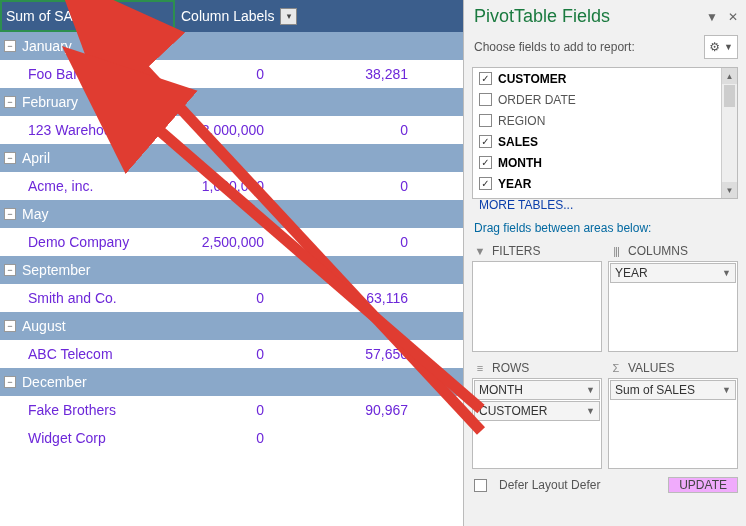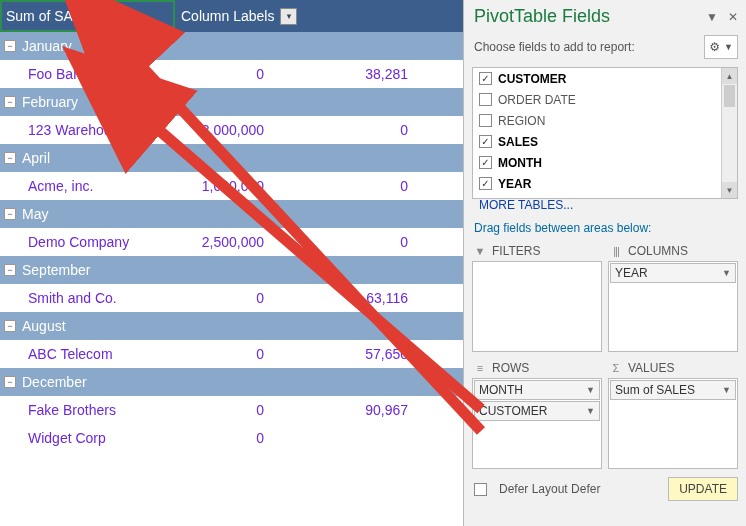--- a/index.html
+++ b/index.html
@@ -42,21 +42,21 @@
 .scrollbar .thumb{position:absolute;top:17px;left:2px;right:2px;height:22px;background:#cdcdcd}
 .draglbl{padding:22px 10px 6px 10px;color:#0369a1}
 .areas{display:grid;grid-template-columns:1fr 1fr;grid-template-rows:1fr 1fr;gap:6px;padding:0 8px;height:228px}
 .area{display:flex;flex-direction:column}
 .area-hd{display:flex;align-items:center;gap:6px;height:20px;color:#555;font-weight:400;padding-left:2px}
 .area-hd .ico{width:12px;height:12px;display:inline-flex;align-items:center;justify-content:center;color:#888;font-size:11px}
 .area-box{flex:1;border:1px solid #bbb;background:#fff;display:flex;flex-direction:column;gap:1px;padding:1px}
 .pill{height:20px;background:#f4f4f4;border:1px solid #bbb;display:flex;align-items:center;justify-content:space-between;padding:0 4px;font-size:12px;color:#333}
 .pill .dd{font-size:9px;color:#666}
 .footer{display:flex;align-items:center;justify-content:space-between;padding:8px 8px 8px 10px}
-.updbtn{height:24px;border:1px solid #bbb;background:#fef9c3;padding:0 10px;font-size:12px;color:#444}
+.updbtn{height:16px;border:1px solid #bbb;background:#f0abfc;padding:0 10px;font-size:12px;color:#444}
 svg.arrows{position:absolute;left:0;top:0;pointer-events:none}
 </style>
 </head>
 <body>
 
 <div class="container">
 
   <div class="pivot">
     <div class="hdr">
       <div class="cell c0 sel sub">

